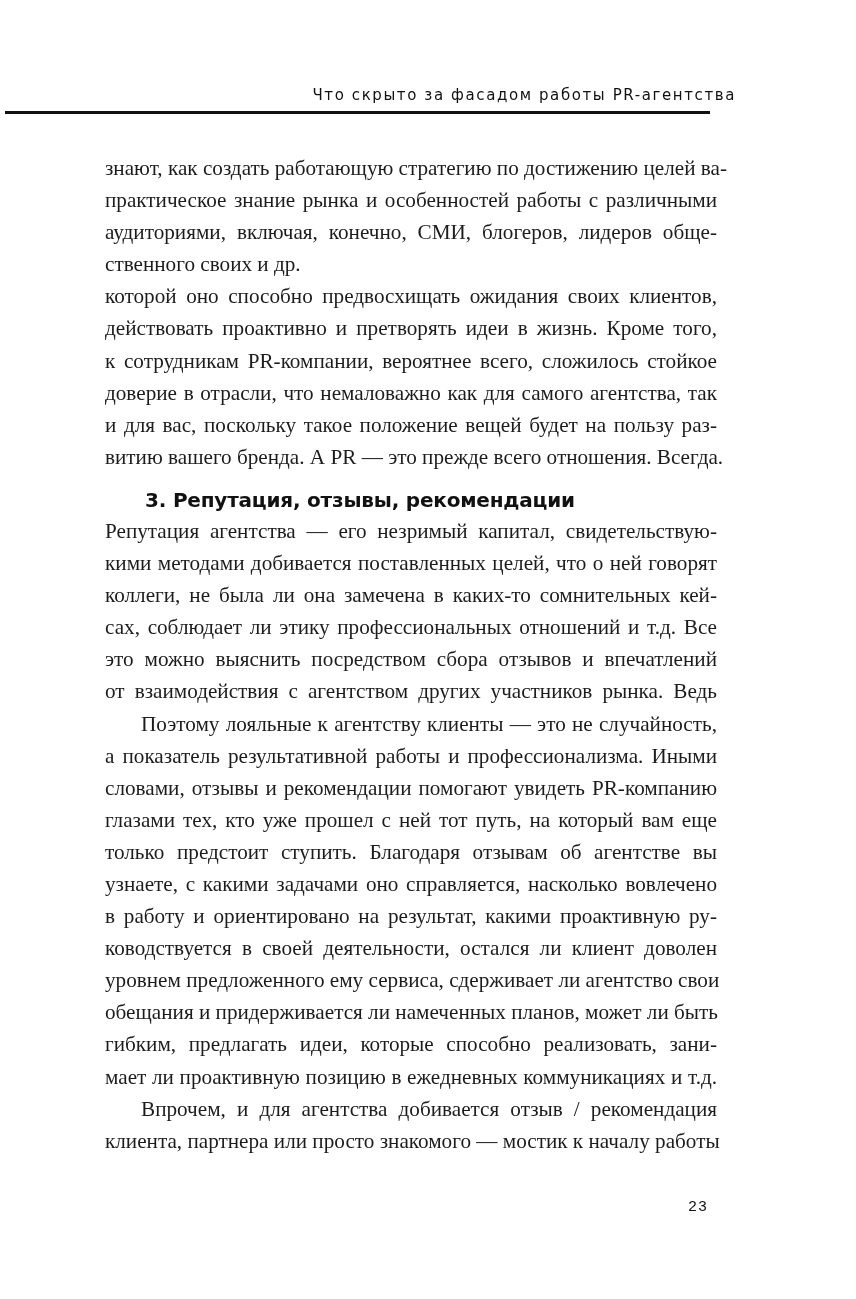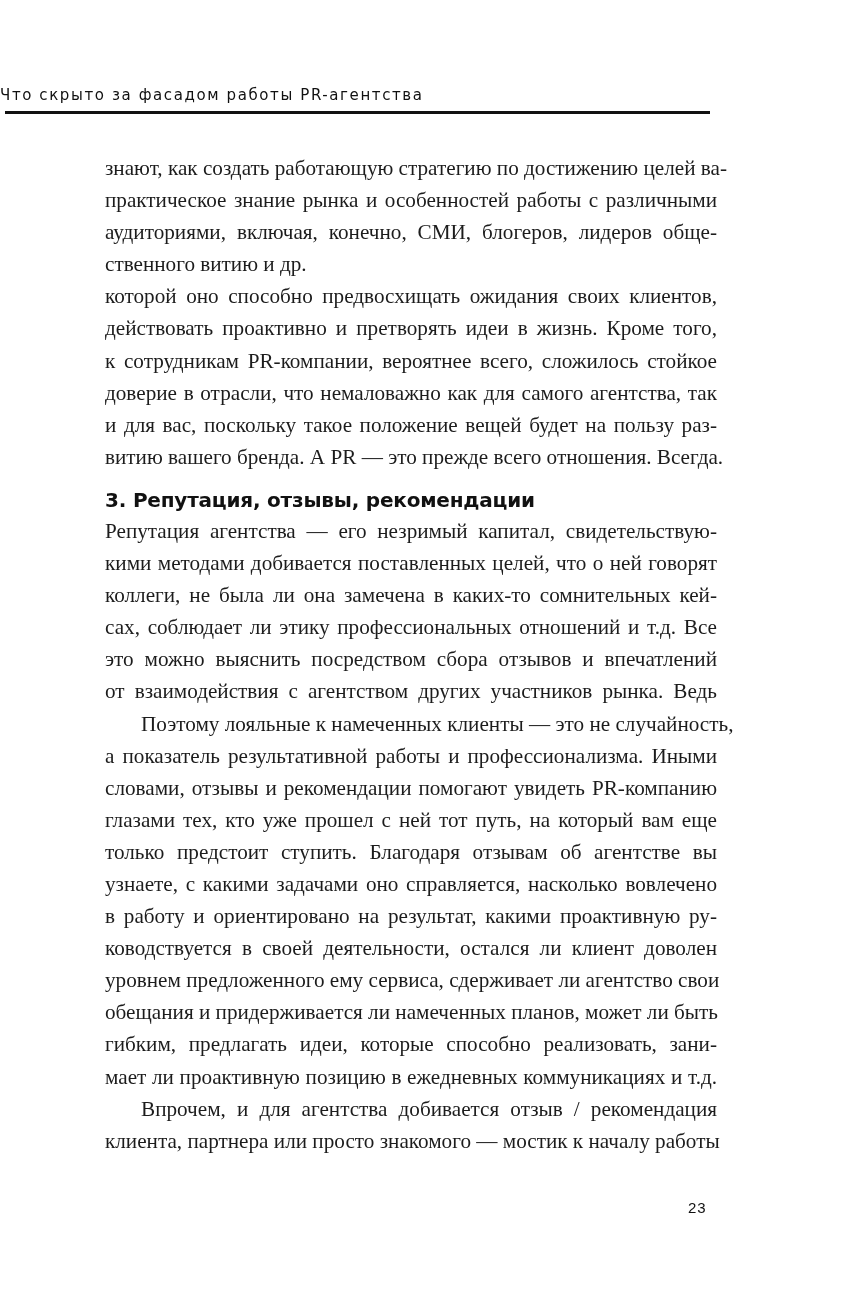--- a/index.html
+++ b/index.html
@@ -1,49 +1,49 @@
 <!DOCTYPE html>
 <html><head>
 <meta charset="utf-8">
 <style>
   html, body { margin: 0; padding: 0; background: #ffffff; }
   body { width: 856px; height: 1299px; position: relative; overflow: hidden; color: #1a1a1a; }
   .running-head {
-    position: absolute; left: 0; top: 86px; width: 710px; text-align: left;
-    font-family: "DejaVu Sans", sans-serif; font-size: 15px; letter-spacing: 1.6px; color: #111;
+    position: absolute; left: 0; top: 86px; width: 710px; text-align: right;
+    font-family: "DejaVu Sans", sans-serif; font-size: 15px; letter-spacing: 1.6px; color: #111; padding-left: 26px;
   }
   .head-rule { position: absolute; left: 5px; top: 111px; width: 705px; height: 3px; background: #111; }
   .body-text {
     position: absolute; left: 105px; top: 152px; width: 612px;
     font-family: "Liberation Serif", serif; font-size: 21.2px; line-height: 32.1px; color: #1c1c1c;
   }
   .line { display: block; white-space: nowrap; text-align: justify; text-align-last: justify; }
   .line.last { text-align-last: left; }
   .indent { padding-left: 36px; }
   .heading {
     display: block; font-family: "DejaVu Sans", sans-serif; font-weight: bold; font-size: 20px;
-    line-height: 30px; margin-top: 12px; color: #111; letter-spacing: -0.2px;
+    line-height: 30px; margin-top: 12px; color: #111; letter-spacing: -0.2px; margin-left: 40px;
   }
   .page-number {
     position: absolute; left: 688px; top: 1199px;
-    font-family: Liberation Sans, sans-serif; font-size: 15px; letter-spacing: 1px; color: #111;
+    font-family: Liberation Mono, monospace; font-size: 15px; letter-spacing: 1px; color: #111;
   }
 </style>
 </head>
 <body>
 
 <div class="running-head">Что скрыто за фасадом работы PR-агентства</div>
 <div class="head-rule"></div>
 
 <div class="body-text">
   <div>
     <span class="line">знают, как создать работающую стратегию по достижению целей ва-</span>
     <span class="line">практическое знание рынка и особенностей работы с различными</span>
     <span class="line">аудиториями, включая, конечно, СМИ, блогеров, лидеров обще-</span>
-    <span class="line last">ственного витию и др.</span>
+    <span class="line last">ственного своих и др.</span>
   </div>
   <div>
     <span class="line">которой оно способно предвосхищать ожидания своих клиентов,</span>
     <span class="line">действовать проактивно и претворять идеи в жизнь. Кроме того,</span>
     <span class="line">к сотрудникам PR-компании, вероятнее всего, сложилось стойкое</span>
     <span class="line">доверие в отрасли, что немаловажно как для самого агентства, так</span>
     <span class="line">и для вас, поскольку такое положение вещей будет на пользу раз-</span>
     <span class="line">витию вашего бренда. А PR — это прежде всего отношения. Всегда.</span>
   </div>
 
@@ -51,21 +51,21 @@
 
   <div>
     <span class="line">Репутация агентства — его незримый капитал, свидетельствую-</span>
     <span class="line">кими методами добивается поставленных целей, что о ней говорят</span>
     <span class="line">коллеги, не была ли она замечена в каких-то сомнительных кей-</span>
     <span class="line">сах, соблюдает ли этику профессиональных отношений и т.д. Все</span>
     <span class="line">это можно выяснить посредством сбора отзывов и впечатлений</span>
     <span class="line">от взаимодействия с агентством других участников рынка. Ведь</span>
   </div>
   <div>
-    <span class="line indent">Поэтому лояльные к намеченных клиенты — это не случайность,</span>
+    <span class="line indent">Поэтому лояльные к агентству клиенты — это не случайность,</span>
     <span class="line">а показатель результативной работы и профессионализма. Иными</span>
     <span class="line">словами, отзывы и рекомендации помогают увидеть PR-компанию</span>
     <span class="line">глазами тех, кто уже прошел с ней тот путь, на который вам еще</span>
     <span class="line">только предстоит ступить. Благодаря отзывам об агентстве вы</span>
     <span class="line">узнаете, с какими задачами оно справляется, насколько вовлечено</span>
     <span class="line">в работу и ориентировано на результат, какими проактивную ру-</span>
     <span class="line">ководствуется в своей деятельности, остался ли клиент доволен</span>
     <span class="line">уровнем предложенного ему сервиса, сдерживает ли агентство свои</span>
     <span class="line">обещания и придерживается ли намеченных планов, может ли быть</span>
     <span class="line">гибким, предлагать идеи, которые способно реализовать, зани-</span>

